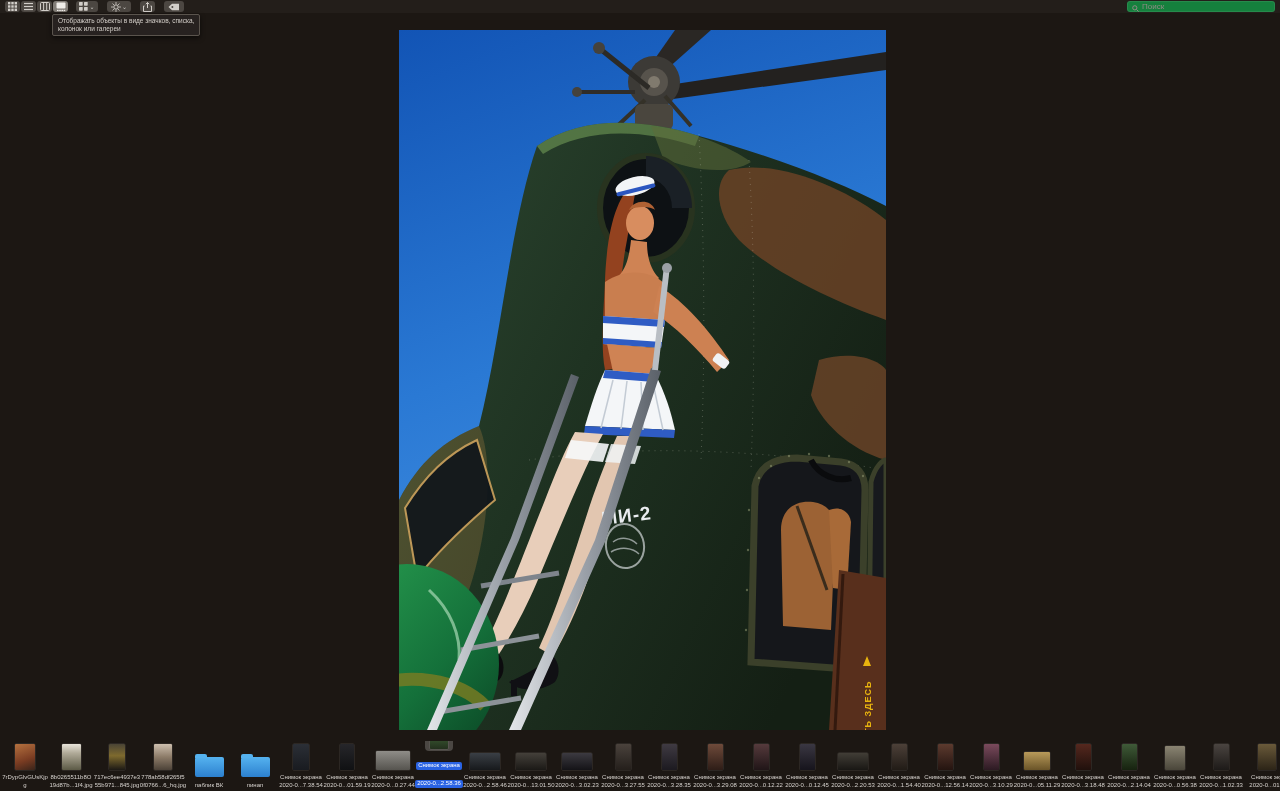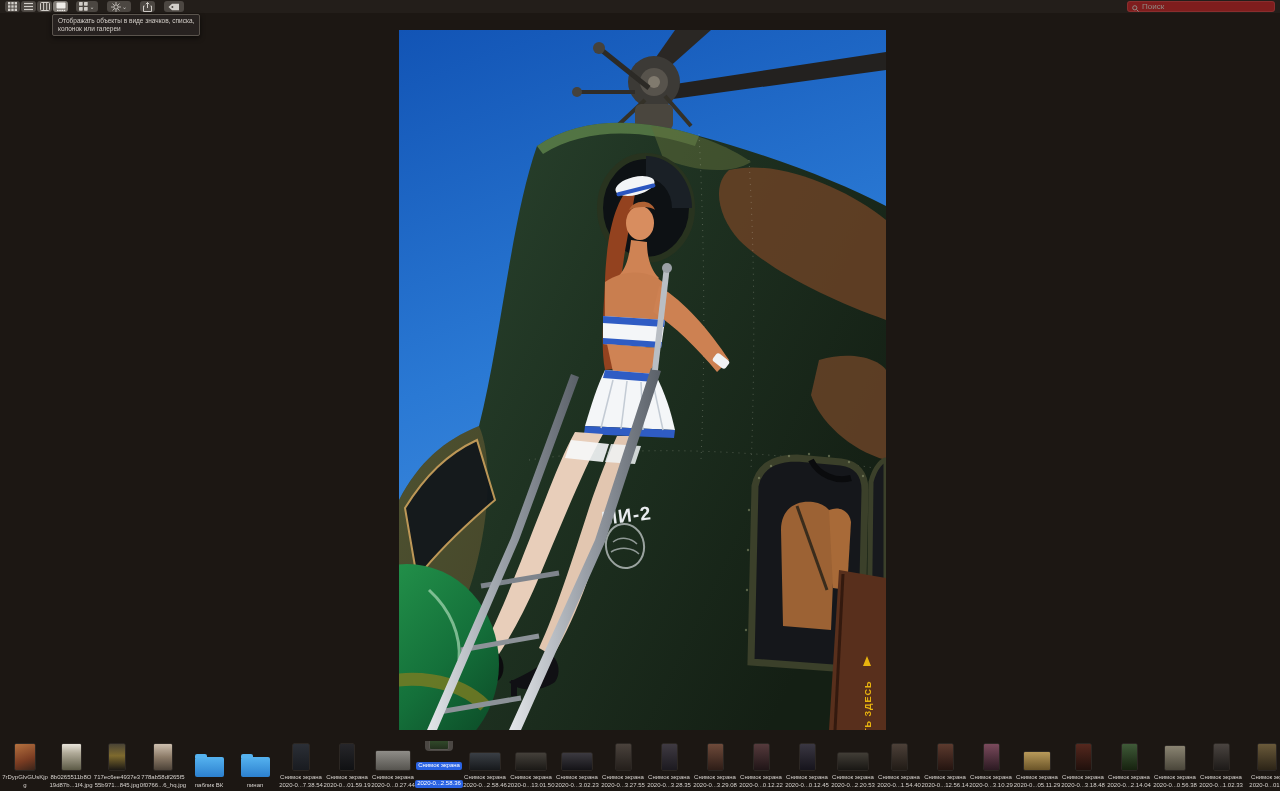--- a/index.html
+++ b/index.html
@@ -7,21 +7,21 @@
   .screen{position:relative;width:1280px;height:791px;background:#1c1713;overflow:hidden;}
 
   
   .topbar{position:absolute;top:0;left:0;width:1280px;height:13px;background:#231e1a;display:flex;align-items:center;padding:0 5px;}
   .seg-group{display:flex;gap:1px;margin-right:8px;}
   .tb-btn{height:11px;min-width:15px;padding:0 2px;background:#4c4742;border:0;border-radius:3px;display:flex;align-items:center;justify-content:center;gap:1px;cursor:default;}
   .tb-btn.sel{background:#827d77;}
   .tb-btn svg{display:block;}
   .tb-spacer{width:9px;}
   .chev{font-size:6px;color:#cfcbc7;line-height:1;}
-  .searchbox{margin-left:auto;width:148px;height:11px;background:#7f1d1d;border:1px solid rgba(255,255,255,.08);border-radius:3px;display:flex;align-items:center;padding:0 4px;gap:3px;}
+  .searchbox{margin-left:auto;width:148px;height:11px;background:#15803d;border:1px solid rgba(255,255,255,.08);border-radius:3px;display:flex;align-items:center;padding:0 4px;gap:3px;}
   .searchbox input{flex:1;background:transparent;border:0;outline:none;color:#d8d4d0;font-size:8px;padding:0;height:9px;}
   .searchbox input::placeholder{color:#8f8a84;}
 
   
   .tooltip{position:absolute;left:52px;top:14px;z-index:50;background:#262029;background:#272220;border:1px solid #5a544d;border-radius:2px;padding:2px 5px;box-shadow:0 2px 5px rgba(0,0,0,.6);}
   .tooltip div{font-size:6.5px;line-height:8px;color:#d3cec8;white-space:nowrap;}
 
   
   .preview{position:absolute;left:399px;top:30px;width:487px;height:700px;}
   .preview svg{display:block;width:487px;height:700px;}

